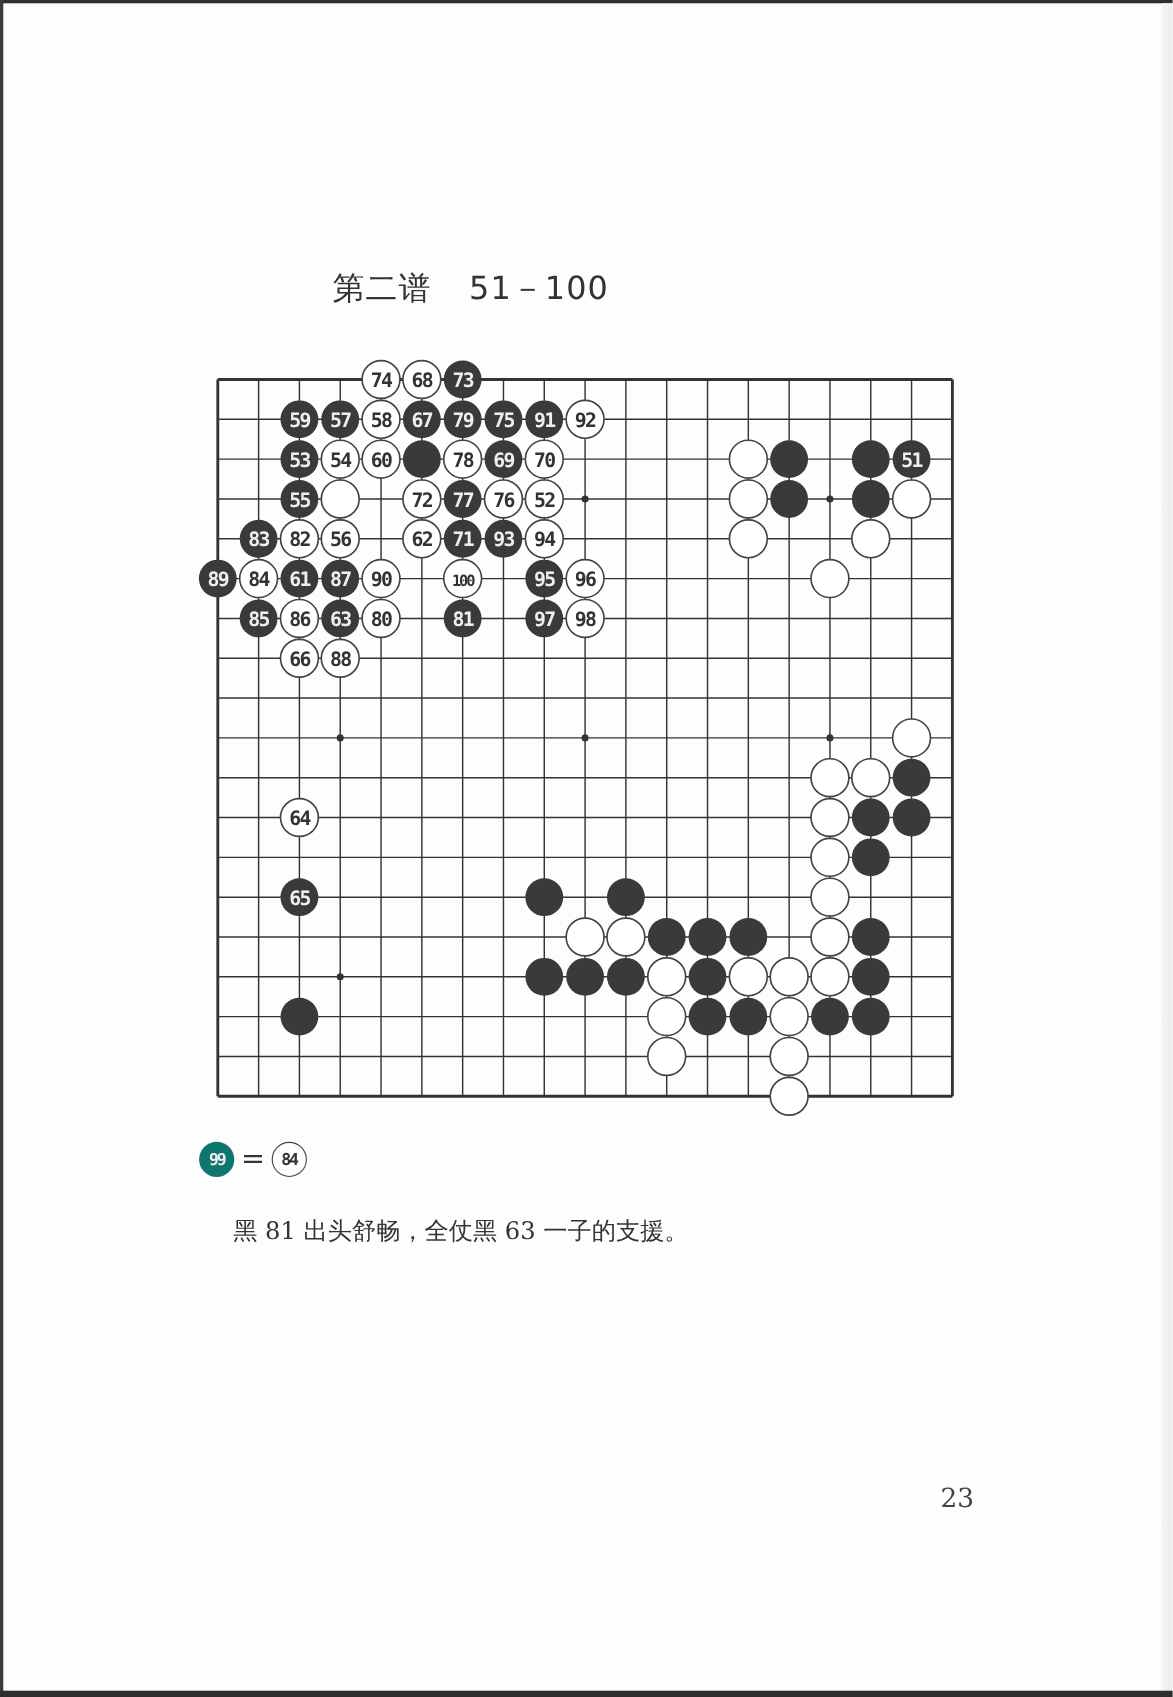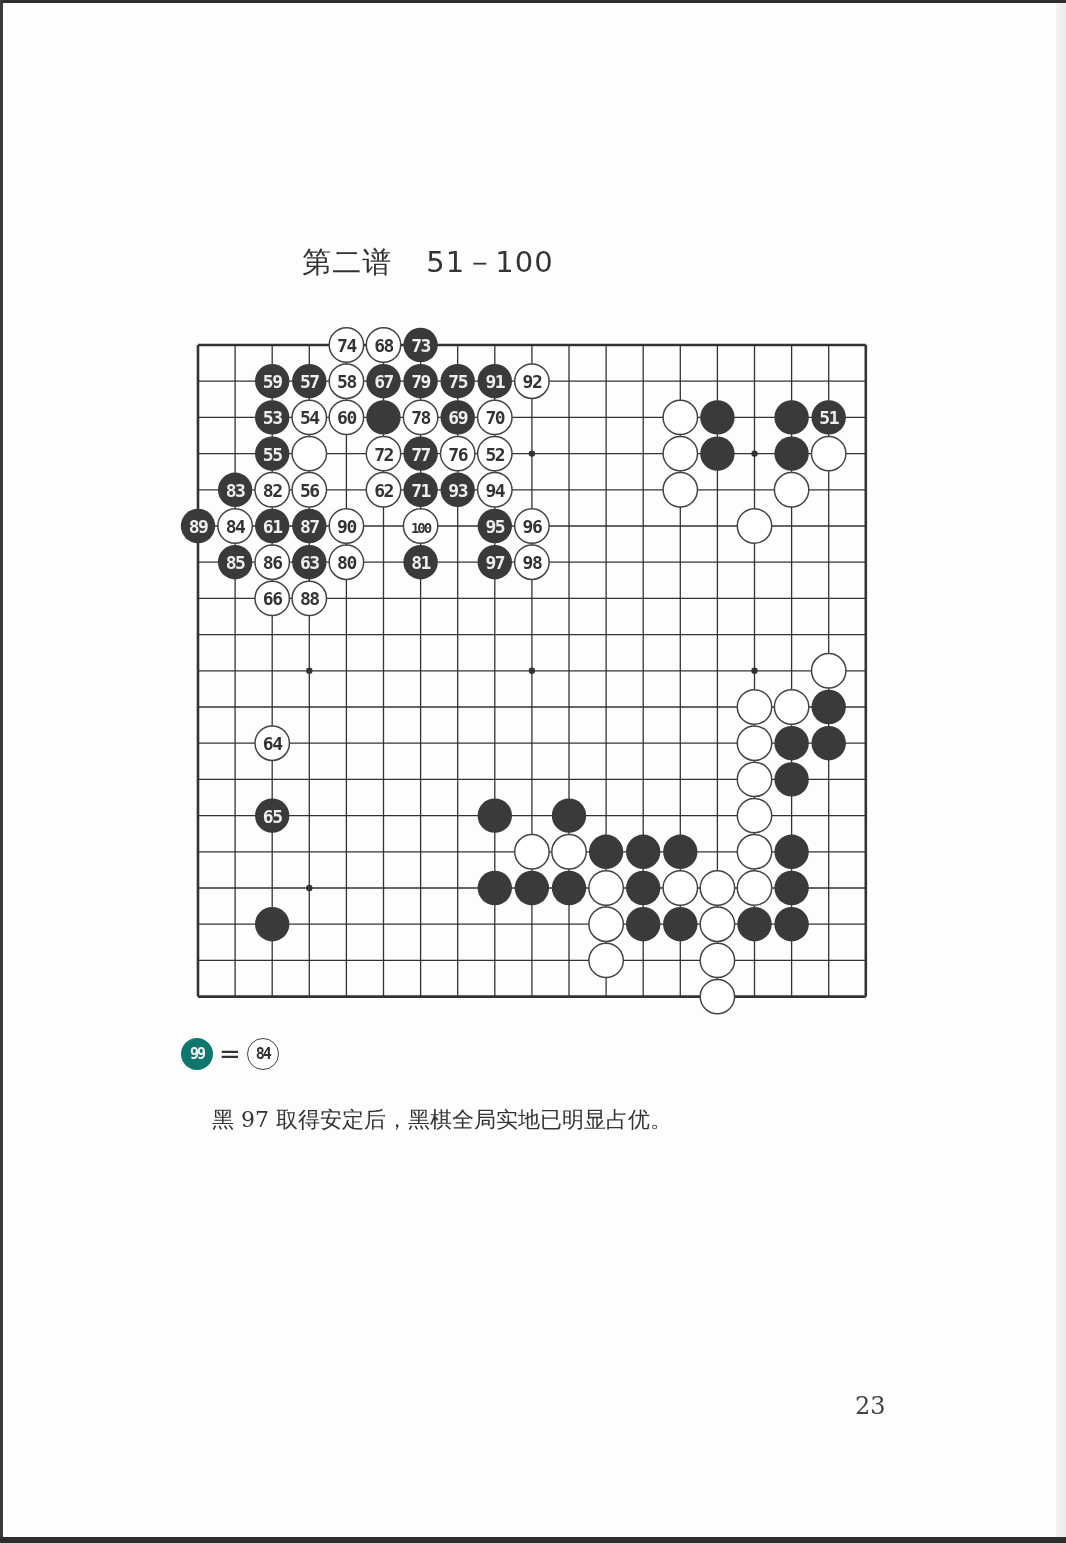--- a/index.html
+++ b/index.html
@@ -32,21 +32,21 @@
   .mini-stone.black { background: #0f766e; color: #eee; }
   .mini-stone.white { background: #fff; border: 1.5px solid #444; color: #333; }
   .eq { font-family: "DejaVu Sans", sans-serif; font-size: 26px; color: #333; }
   .commentary {
     position: absolute; left: 212px; top: 1098px; width: 700px;
     font-size: 22px; color: #333; line-height: 44px;
   }
   .commentary p { margin: 0; white-space: nowrap; }
   .page-number {
     position: absolute; left: 855px; top: 1348px;
-    font-size: 24px; color: #444; margin-top: 44px;
+    font-size: 24px; color: #444;
   }
 </style>
 </head>
 <body>
 
 <div class="frame-top"></div>
 <div class="frame-left"></div>
 <div class="frame-right"></div>
 <div class="frame-bottom"></div>
 
@@ -452,16 +452,16 @@
     </g>
   </svg>
 
 <div class="legend">
   <div class="mini-stone black">99</div>
   <span class="eq">=</span>
   <div class="mini-stone white">84</div>
 </div>
 
 <div class="commentary">
-  <p>黑 97 取得安定后，黑棋全局实地已明显占优。</p>
+  <p>黑 81 出头舒畅，全仗黑 63 一子的支援。</p>
 </div>
 
 <div class="page-number">23</div>
 
 </body></html>

